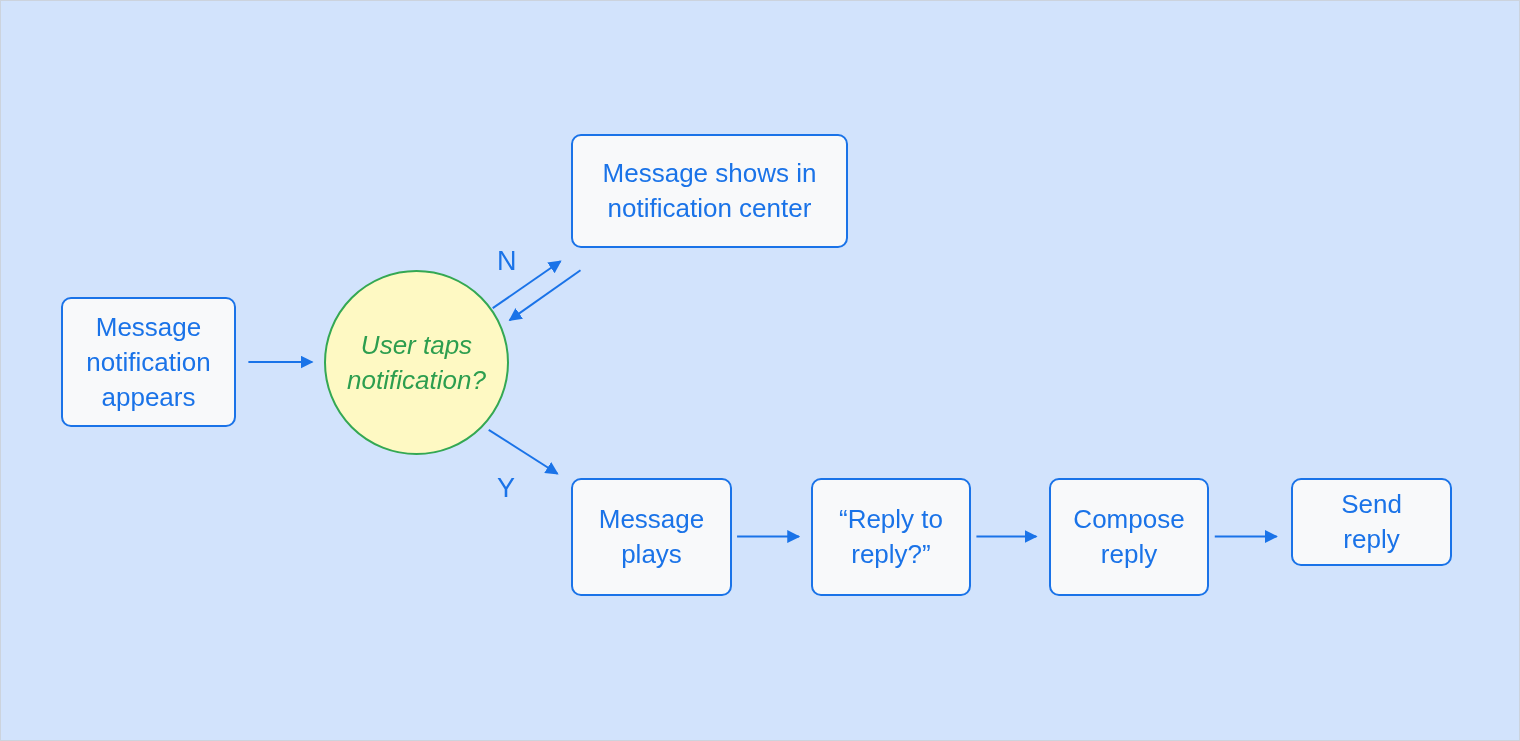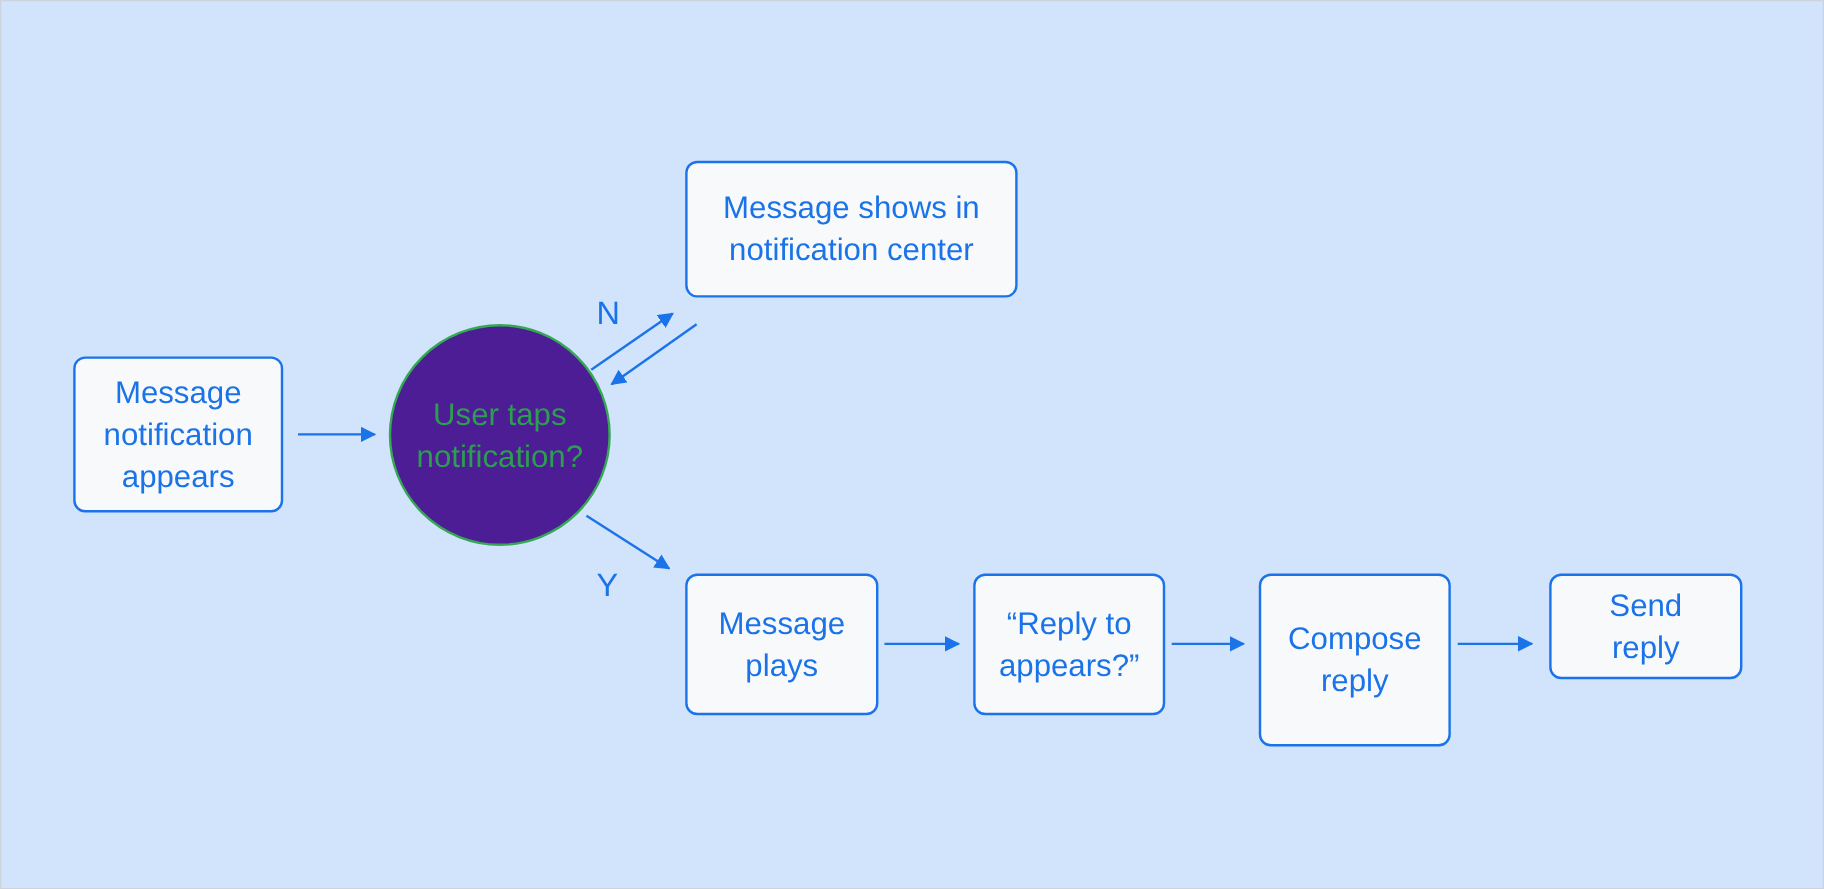--- a/index.html
+++ b/index.html
@@ -23,43 +23,44 @@
     text-align: center;
     box-sizing: border-box;
   }
   .box {
     background: #f8f9fa;
     border: 2px solid #1a73e8;
     border-radius: 10px;
     color: #1a73e8;
   }
   .circle {
-    background: #4c1d95;
+    background: #fef9c3;
     border: 2px solid #34a853;
     border-radius: 50%;
     color: #2d9e4f;
+    font-style: italic;
   }
   .label {
     white-space: pre-line;
     font-size: 26px;
     line-height: 35px;
   }
   .edge-label {
     position: absolute;
     color: #1a73e8;
     font-size: 27px;
     line-height: 27px;
   }
   
   .pos-start          { left: 60px;   top: 296px; width: 175px; height: 130px; }
   .pos-decision       { left: 323px;  top: 269px; width: 185px; height: 185px; }
   .pos-notif-center   { left: 570px;  top: 133px; width: 277px; height: 114px; }
   .pos-message-plays  { left: 570px;  top: 477px; width: 161px; height: 118px; }
   .pos-reply-sender   { left: 810px;  top: 477px; width: 160px; height: 118px; }
-  .pos-compose-reply  { left: 1048px; top: 477px; width: 160px; height: 144px; }
+  .pos-compose-reply  { left: 1048px; top: 477px; width: 160px; height: 118px; }
   .pos-send-reply     { left: 1290px; top: 477px; width: 161px; height: 88px; }
   .pos-n-label        { left: 496px;  top: 247px; }
   .pos-y-label        { left: 496px;  top: 474px; }
 </style>
 </head>
 <body>
 
 <div class="canvas">
 
   <svg class="edges" width="1520" height="741" viewBox="0 0 1520 741">
@@ -93,21 +94,21 @@
 notification center</span>
   </div>
 
   <div class="node box pos-message-plays">
     <span class="label">Message
 plays</span>
   </div>
 
   <div class="node box pos-reply-sender">
     <span class="label">“Reply to
-appears?”</span>
+reply?”</span>
   </div>
 
   <div class="node box pos-compose-reply">
     <span class="label">Compose
 reply</span>
   </div>
 
   <div class="node box pos-send-reply">
     <span class="label">Send
 reply</span>

